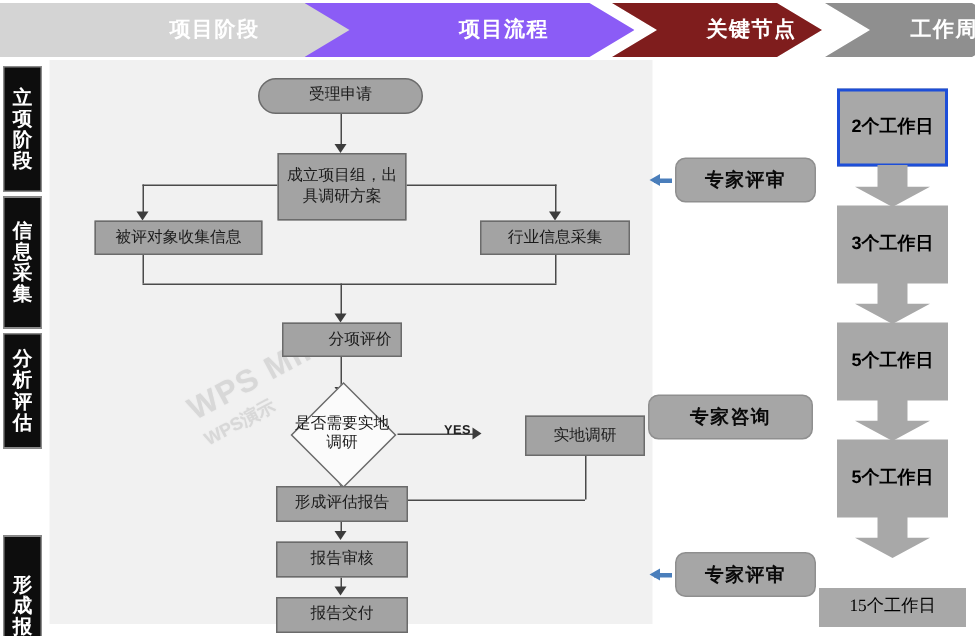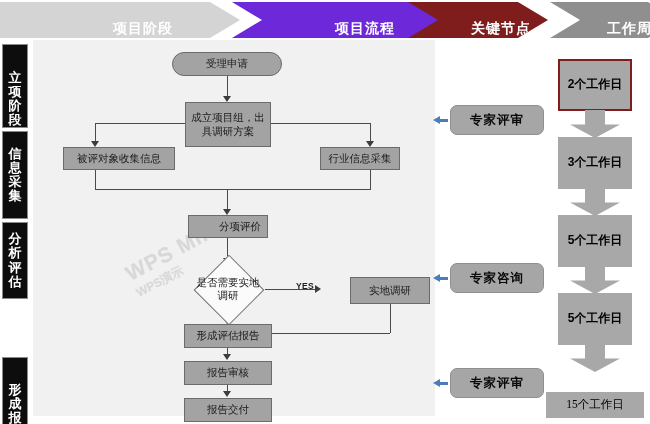--- a/index.html
+++ b/index.html
@@ -9,21 +9,21 @@
     font-family:"Liberation Sans","DejaVu Sans",sans-serif;
     overflow:hidden;
     position:relative;
   }
   #root{position:absolute;left:0;top:0;width:650px;height:424px;}
 
   
   .header{position:absolute;left:0;top:2px;width:650px;height:36px;}
   .chev{
     position:absolute;top:0;height:36px;
-    display:flex;align-items:flex-end;justify-content:center;
+    display:flex;align-items:center;justify-content:center;
     color:#ffffff;font-weight:bold;font-size:14px;letter-spacing:1px;
     box-sizing:border-box;
     padding-left:40px;
   }
   .chev span{position:relative;z-index:2;padding-left:6px;}
 
   
   .stage{
     position:absolute;left:2px;
     width:26px;background:#0d0d0d;
@@ -110,49 +110,49 @@
   }
   .bluestem{position:absolute;height:3px;background:#4a7ebb;}
 
   
   .cyc{
     position:absolute;box-sizing:border-box;
     background:#a8a8a8;
     display:flex;align-items:center;justify-content:center;
     text-align:center;font-size:12px;font-weight:bold;color:#000;line-height:1.15;
   }
-  .cyc.sel{border:2px solid #7f1d1d;text-align:right;}
+  .cyc.sel{border:2px solid #1d4ed8;text-align:right;}
   .cyc.last{font-size:11.5px;font-weight:normal;font-family:"Liberation Serif","DejaVu Serif",serif;}
   .downarrow{
     position:absolute;
     background:#a8a8a8;
     clip-path:polygon(30% 0,70% 0,70% 52%,100% 52%,50% 100%,0 52%,30% 52%);
   }
 </style>
 </head>
 <body>
 
 <div id="root">
 
   <div class="header">
     <div class="chev" style="left:0px;width:240px;background:#d4d4d4;clip-path:polygon(0 0,210px 0,240px 50%,210px 100%,0 100%);">
       <span>项目阶段</span>
     </div>
-    <div class="chev" style="left:232px;width:220px;background:#6d28d9;clip-path:polygon(0 0,190px 0,220px 50%,190px 100%,0 100%,30px 50%);">
+    <div class="chev" style="left:203px;width:220px;background:#8b5cf6;clip-path:polygon(0 0,190px 0,220px 50%,190px 100%,0 100%,30px 50%);">
       <span>项目流程</span>
     </div>
     <div class="chev" style="left:408px;width:140px;background:#7f1d1d;clip-path:polygon(0 0,110px 0,140px 50%,110px 100%,0 100%,30px 50%);">
       <span>关键节点</span>
     </div>
     <div class="chev" style="left:550px;width:128px;background:#8f8f8f;clip-path:polygon(0 0,98px 0,128px 50%,98px 100%,0 100%,30px 50%);">
       <span>工作周期</span>
     </div>
   </div>
 
-  <div class="stage" style="top:44px;height:84px;align-items:flex-end;">
+  <div class="stage" style="top:44px;height:84px;">
     <i>立项阶段</i>
   </div>
   <div class="stage" style="top:131px;height:88px;">
     <i>信息采集</i>
   </div>
   <div class="stage" style="top:222px;height:77px;">
     <i>分析评估</i>
   </div>
   <div class="stage" style="top:309px;height:108px;margin-top:48px;">
     <i>形成报告</i>
@@ -210,21 +210,21 @@
     </div>
 
     <div class="node" style="left:152px;top:62px;width:86px;height:45px;padding:0 5px;">
       <span>成立项目组，出具调研方案</span>
     </div>
 
     <div class="node" style="left:6px;top:107px;width:112px;height:23px;margin-left:24px;">
       <span>被评对象收集信息</span>
     </div>
 
-    <div class="node" style="left:287px;top:107px;width:80px;height:23px;text-align:center;">
+    <div class="node" style="left:287px;top:107px;width:100px;height:23px;text-align:center;">
       <span>行业信息采集</span>
     </div>
 
     <div class="node" style="left:155px;top:175px;width:80px;height:23px;padding-left:24px;">
       <span>分项评价</span>
     </div>
 
     <div class="diamond" style="left:160px;top:221px;width:70px;height:56px;">
       <div class="dshape" style="left:11px;top:4px;width:48px;height:48px;"></div>
       <div class="dtext">是否需要实地调研</div>
@@ -248,21 +248,21 @@
   </div>
 
   <div class="bluestem" style="left:436px;top:119px;width:12px;"></div>
   <div class="bluearrow" style="left:433px;top:116px;"></div>
   <div class="keynode" style="left:450px;top:105px;width:94px;height:30px;">
     <span>专家评审</span>
   </div>
 
   <div class="bluestem" style="left:436px;top:277px;width:12px;"></div>
   <div class="bluearrow" style="left:433px;top:274px;"></div>
-  <div class="keynode" style="left:450px;top:263px;width:94px;height:30px;">
+  <div class="keynode" style="left:432px;top:263px;width:110px;height:30px;">
     <span>专家咨询</span>
   </div>
 
   <div class="bluestem" style="left:436px;top:382px;width:12px;"></div>
   <div class="bluearrow" style="left:433px;top:379px;"></div>
   <div class="keynode" style="left:450px;top:368px;width:94px;height:30px;">
     <span>专家评审</span>
   </div>
 
   <div class="cyc sel" style="left:558px;top:59px;width:74px;height:52px;">

